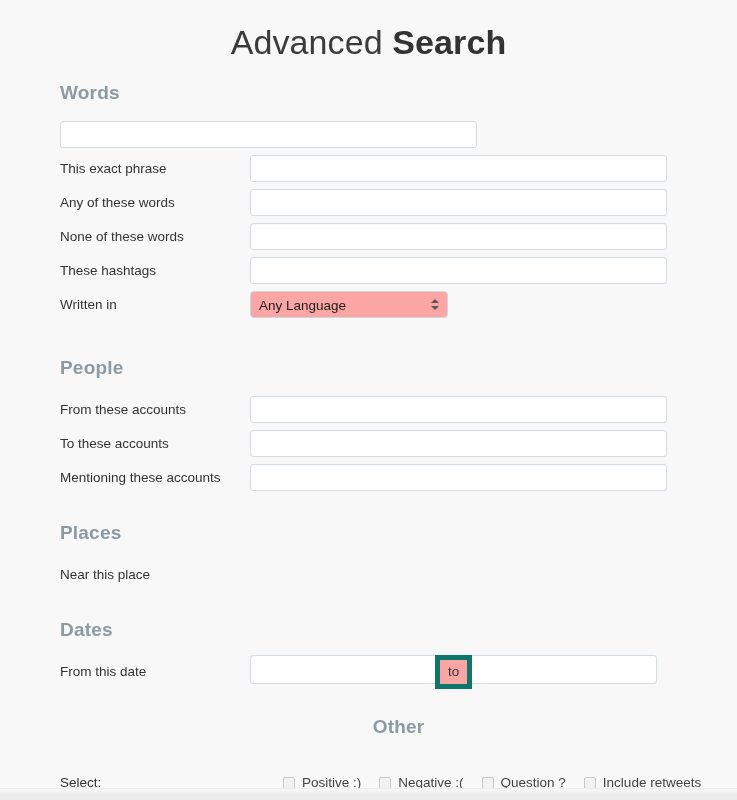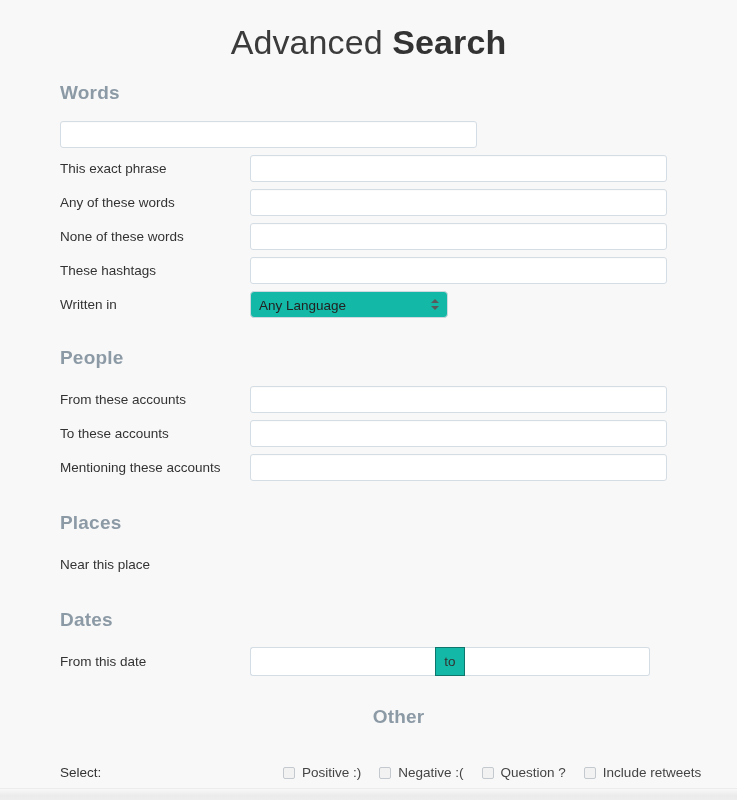--- a/index.html
+++ b/index.html
@@ -90,21 +90,21 @@
     display: inline-block;
   }
   select.sel {
     -webkit-appearance: none;
     -moz-appearance: none;
     appearance: none;
     width: 198px;
     height: 27px;
     border: 1px solid #cfd8de;
     border-radius: 4px;
-    background: #14b8a6;
+    background: #fca5a5;
     font-size: 13.5px;
     font-family: "Liberation Sans", sans-serif;
     color: #222;
     padding: 2px 26px 2px 8px;
     outline: none;
     line-height: 23px;
   }
   .sel-arrows {
     position: absolute;
     right: 9px;
@@ -127,21 +127,21 @@
   }
   .sel-arrows .down {
     width: 0; height: 0;
     border-left: 4px solid transparent;
     border-right: 4px solid transparent;
     border-top: 4px solid #5a5a5a;
   }
 
   
   .sec-words    { margin-top: 6px; }
-  .sec-people   { margin-top: 26px; }
+  .sec-people   { margin-top: 36px; }
   .sec-places   { margin-top: 28px; }
   .sec-dates    { margin-top: 28px; }
   .sec-other    { margin-top: 28px; }
 
   
   .loc-link {
     display: inline-flex;
     align-items: center;
     color: #3bb3ad;
     font-size: 13.5px;
@@ -178,22 +178,22 @@
     border-radius: 0 3px 3px 0;
     border-right: 1px solid #d4dde4;
     border-left: none;
   }
   .date-addon {
     display: flex;
     align-items: center;
     justify-content: center;
     min-width: 30px;
     padding: 12px 8px;
-    background: #14b8a6;
-    border: 1px solid #0f766e;
+    background: #fca5a5;
+    border: 5px solid #0f766e;
     font-size: 13.5px;
     color: #333;
     height: 29px;
   }
 
   
   .checks {
     display: flex;
     align-items: center;
     gap: 18px;

